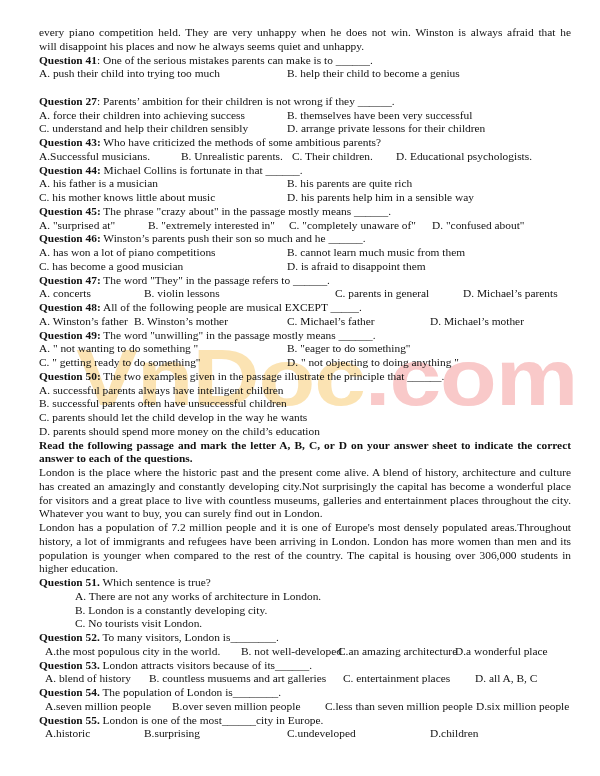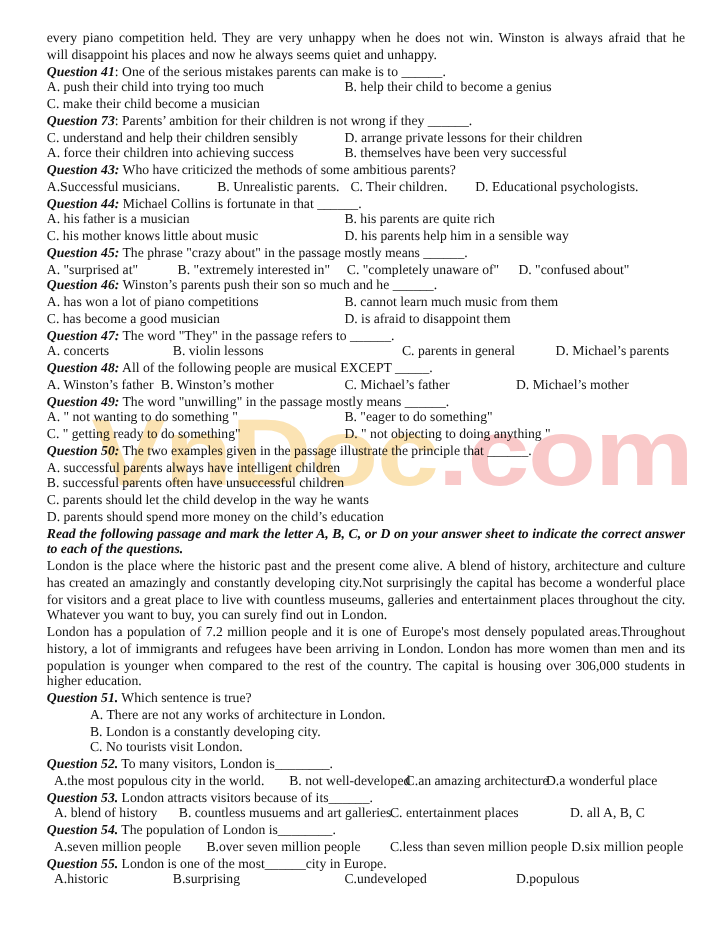--- a/index.html
+++ b/index.html
@@ -6,24 +6,24 @@
   body { width: 600px; height: 776px; position: relative; overflow: hidden; }
   .page {
     position: absolute; left: 39px; top: 26px; width: 532px;
     font-family: "Liberation Serif", "DejaVu Serif", serif;
     font-size: 11.4px; line-height: 13.75px; color: #111111;
     z-index: 2;
   }
   .line { white-space: nowrap; position: relative; height: 13.75px; }
   .para { text-align: justify; text-align-last: left; white-space: normal; }
   .para.lastline-justify { text-align-last: justify; }
-  b, .q { font-weight: bold; font-style: italic; }
+  b, .q { font-weight: bold; }
   .opt { position: absolute; top: 0; white-space: nowrap; }
   .indent1 { padding-left: 36px; }
-  .instr { font-weight: bold; text-align: justify; font-style: italic; }
+  .instr { font-weight: bold; text-align: justify; }
   .watermark {
     position: absolute; left: 76px; top: 338px;
     font-family: "Liberation Sans", "DejaVu Sans", sans-serif;
     font-weight: bold; font-size: 86px; line-height: 86px;
     letter-spacing: -1px; z-index: 1; white-space: nowrap;
     transform: scaleX(1.08) scaleY(0.92); transform-origin: left top;
   }
   .wm-a { color: #fbe3b3; }
   .wm-b { color: #f9c9c9; }
 </style>
@@ -36,31 +36,30 @@
 
   <div class="line para lastline-justify">every piano competition held. They are very unhappy when he does not win. Winston is always afraid that he</div>
   <div class="line">will disappoint his places and now he always seems quiet and unhappy.</div>
 
   <div class="line"><b>Question 41</b><span>:</span><span> One of the serious mistakes parents can make is to ______.</span></div>
   <div class="line">
     <span class="opt" style="left:0">A. push their child into trying too much</span>
     <span class="opt" style="left:248px">B. help their child to become a genius</span>
   </div>
   <div class="line">
-    <span class="opt" style="left:0">C. make their child become a musician</span>
   </div>
 
-  <div class="line"><b>Question 73</b><span>:</span><span> Parents’ ambition for their children is not wrong if they ______.</span></div>
+  <div class="line"><b>Question 27</b><span>:</span><span> Parents’ ambition for their children is not wrong if they ______.</span></div>
+  <div class="line">
+    <span class="opt" style="left:0">A. force their children into achieving success</span>
+    <span class="opt" style="left:248px">B. themselves have been very successful</span>
+  </div>
   <div class="line">
     <span class="opt" style="left:0">C. understand and help their children sensibly</span>
     <span class="opt" style="left:248px">D. arrange private lessons for their children</span>
-  </div>
-  <div class="line">
-    <span class="opt" style="left:0">A. force their children into achieving success</span>
-    <span class="opt" style="left:248px">B. themselves have been very successful</span>
   </div>
 
   <div class="line"><b>Question 43:</b><span> Who have criticized the methods of some ambitious parents?</span></div>
   <div class="line">
     <span class="opt" style="left:0">A.Successful musicians.</span>
     <span class="opt" style="left:142px">B. Unrealistic parents.</span>
     <span class="opt" style="left:253px">C. Their children.</span>
     <span class="opt" style="left:357px">D. Educational psychologists.</span>
   </div>
 
@@ -139,33 +138,33 @@
     <span class="opt" style="left:6px">A.the most populous city in the world.</span>
     <span class="opt" style="left:202px">B. not well-developed</span>
     <span class="opt" style="left:299px">C.an amazing architecture</span>
     <span class="opt" style="left:416px">D.a wonderful place</span>
   </div>
 
   <div class="line"><b>Question 53.</b><span>  London attracts visitors because of its______.</span></div>
   <div class="line">
     <span class="opt" style="left:6px">A.  blend of history</span>
     <span class="opt" style="left:110px">B.  countless musuems and art galleries</span>
-    <span class="opt" style="left:286px">C.  entertainment places</span>
+    <span class="opt" style="left:304px">C.  entertainment places</span>
     <span class="opt" style="left:436px">D.  all A, B, C</span>
   </div>
 
   <div class="line"><b>Question 54.</b><span>  The population of London is________.</span></div>
   <div class="line">
     <span class="opt" style="left:6px">A.seven million people</span>
     <span class="opt" style="left:133px">B.over seven million people</span>
     <span class="opt" style="left:286px">C.less than seven million people</span>
     <span class="opt" style="left:437px">D.six million people</span>
   </div>
 
   <div class="line"><b>Question 55.</b><span>  London is one of the most______city in Europe.</span></div>
   <div class="line">
     <span class="opt" style="left:6px">A.historic</span>
     <span class="opt" style="left:105px">B.surprising</span>
     <span class="opt" style="left:248px">C.undeveloped</span>
-    <span class="opt" style="left:391px">D.populous</span>
+    <span class="opt" style="left:391px">D.children</span>
   </div>
 
 </div>
 
 </body></html>

